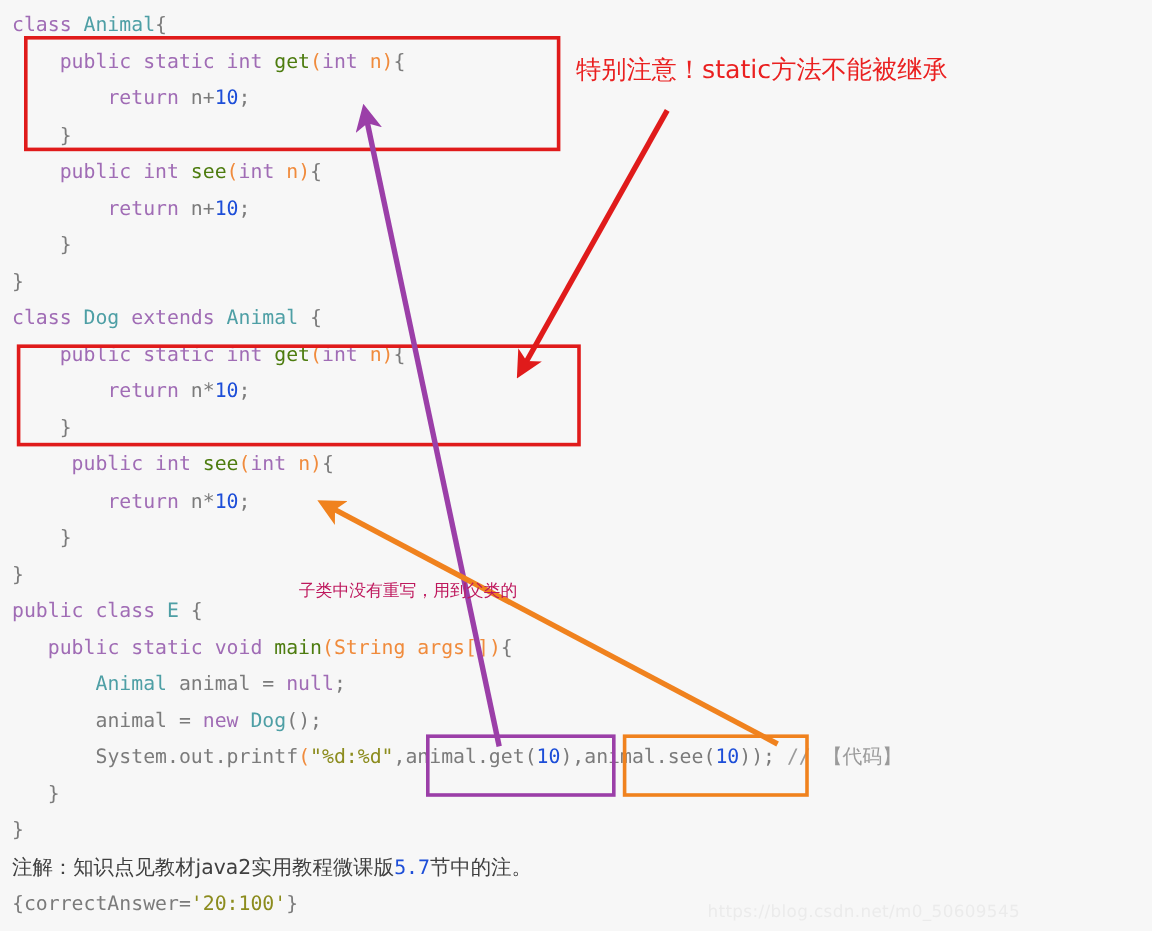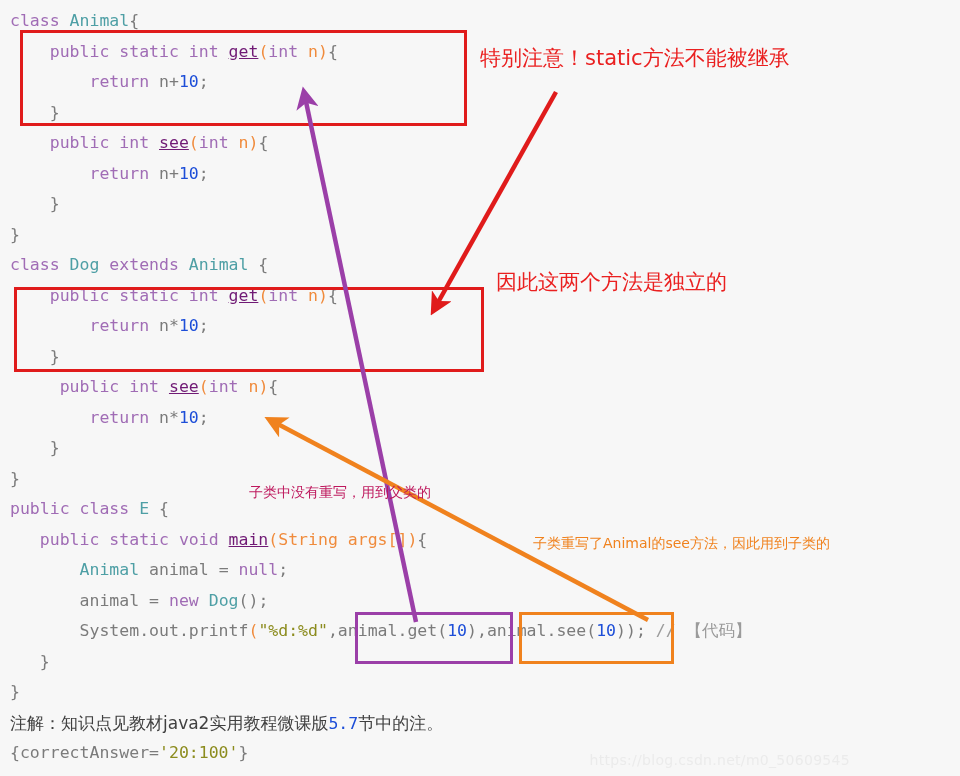--- a/index.html
+++ b/index.html
@@ -34,21 +34,21 @@
     font-size: 16.5px;
     line-height: 30.5px;
     white-space: pre;
     color: #7b7b7b;
     z-index: 3;
   }
   #code .ln { display: block; height: 30.5px; }
 
   .kw   { color: #a06cb5; }       
   .typ  { color: #4e9fa5; }       
-  .met  { color: #701a75; text-decoration: underline; }       
+  .met  { color: #4d7c0f; }       
   .par  { color: #f08b3c; }       
   .num  { color: #1d4ed8; }       
   .str  { color: #8c8c1e; }       
   .pln  { color: #7b7b7b; }       
   .cmt  { color: #9b9b9b; }       
   .cjk  { font-family: "DejaVu Sans", "Liberation Sans", sans-serif; color:#404040; font-size:17px;}
 
   
   .box {
     position: absolute;
@@ -121,21 +121,19 @@
         <path d="M0,0 L5,2.5 L0,5 L1.3,2.5 z" fill="#f0821e"></path>
       </marker>
     </defs>
     <line x1="556" y1="92" x2="436" y2="306" stroke="#e01b1b" stroke-width="4.5" marker-end="url(#mk-red)"></line>
     <line x1="416" y1="622" x2="305" y2="97" stroke="#9b3fa8" stroke-width="4.5" marker-end="url(#mk-purple)"></line>
     <line x1="648" y1="620" x2="274" y2="422" stroke="#f0821e" stroke-width="4.5" marker-end="url(#mk-orange)"></line>
   </svg>
 
   <div class="anno red" style="left:480px; top:44px; font-size:21px;">特别注意！static方法不能被继承</div>
 
-  <div class="anno red" style="left:496px; top:268px; font-size:21px;">因此这两个方法是独立的</div>
 
   <div class="anno purple" style="left:249px; top:484px; font-size:14px;">子类中没有重写，用到父类的</div>
 
-  <div class="anno orange" style="left:533px; top:535px; font-size:14px;">子类重写了Animal的see方法，因此用到子类的</div>
 
   <div id="watermark">https://blog.csdn.net/m0_50609545</div>
 
 </div>
 
 </body></html>

